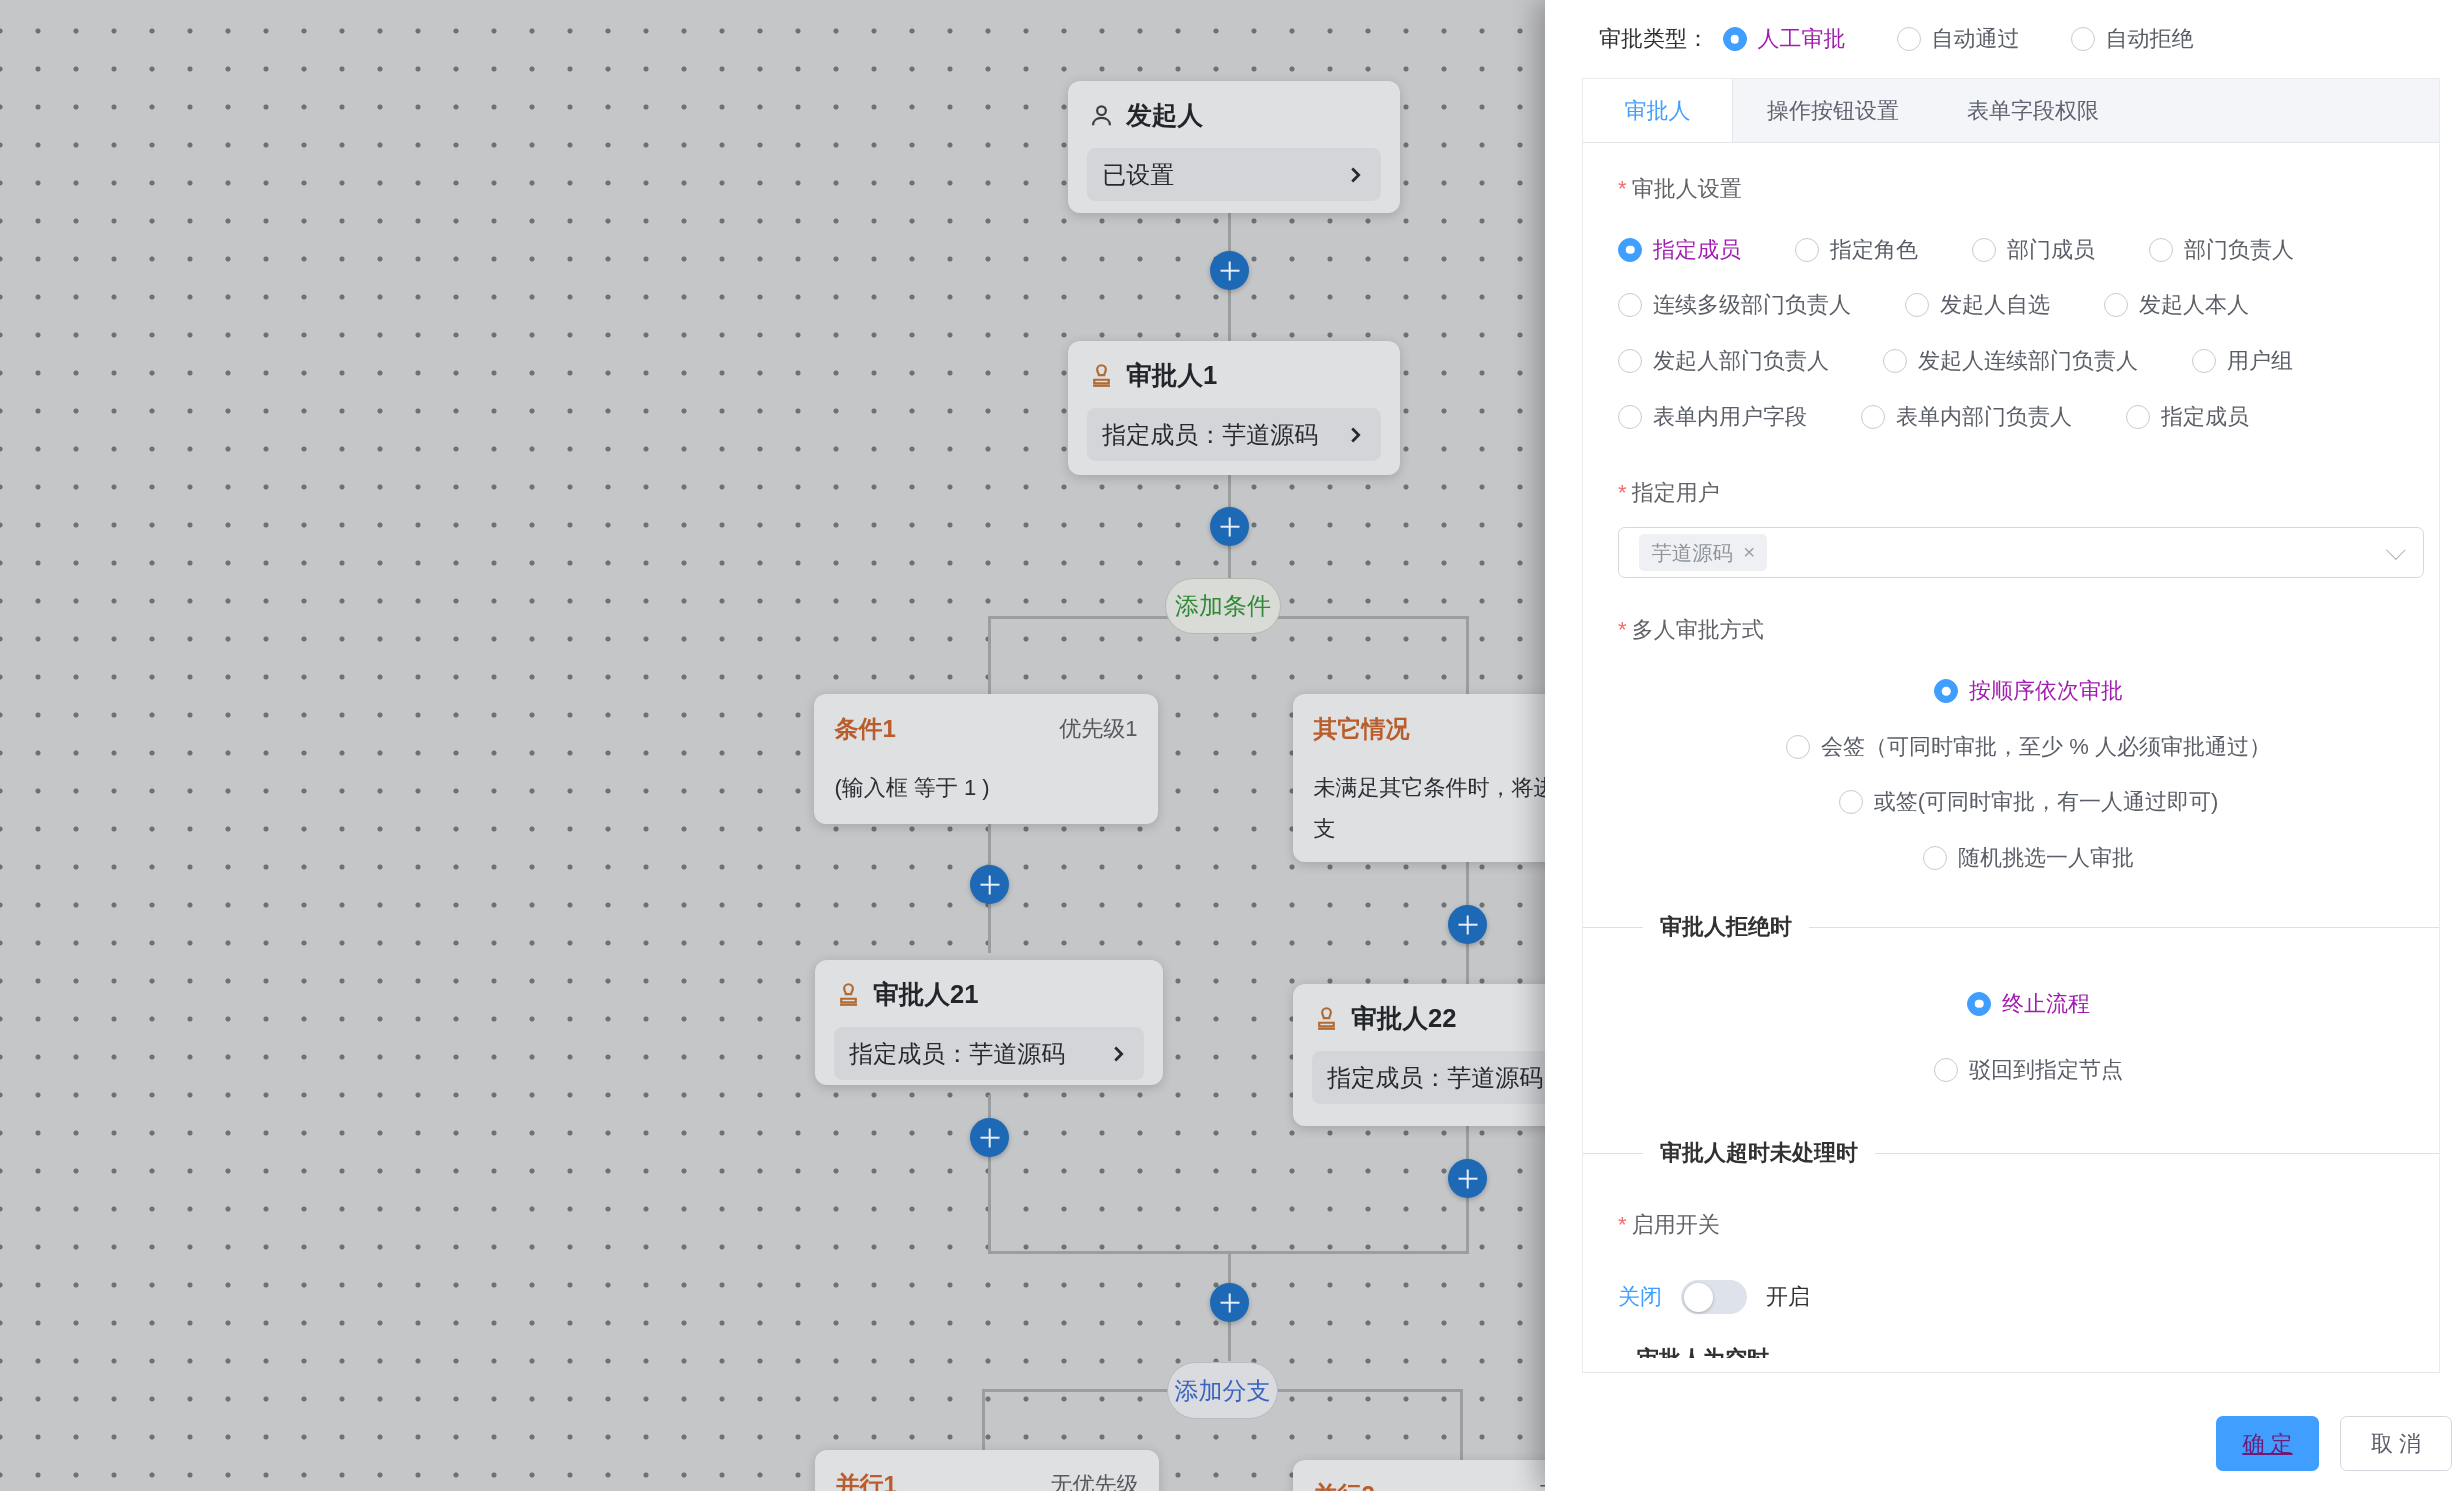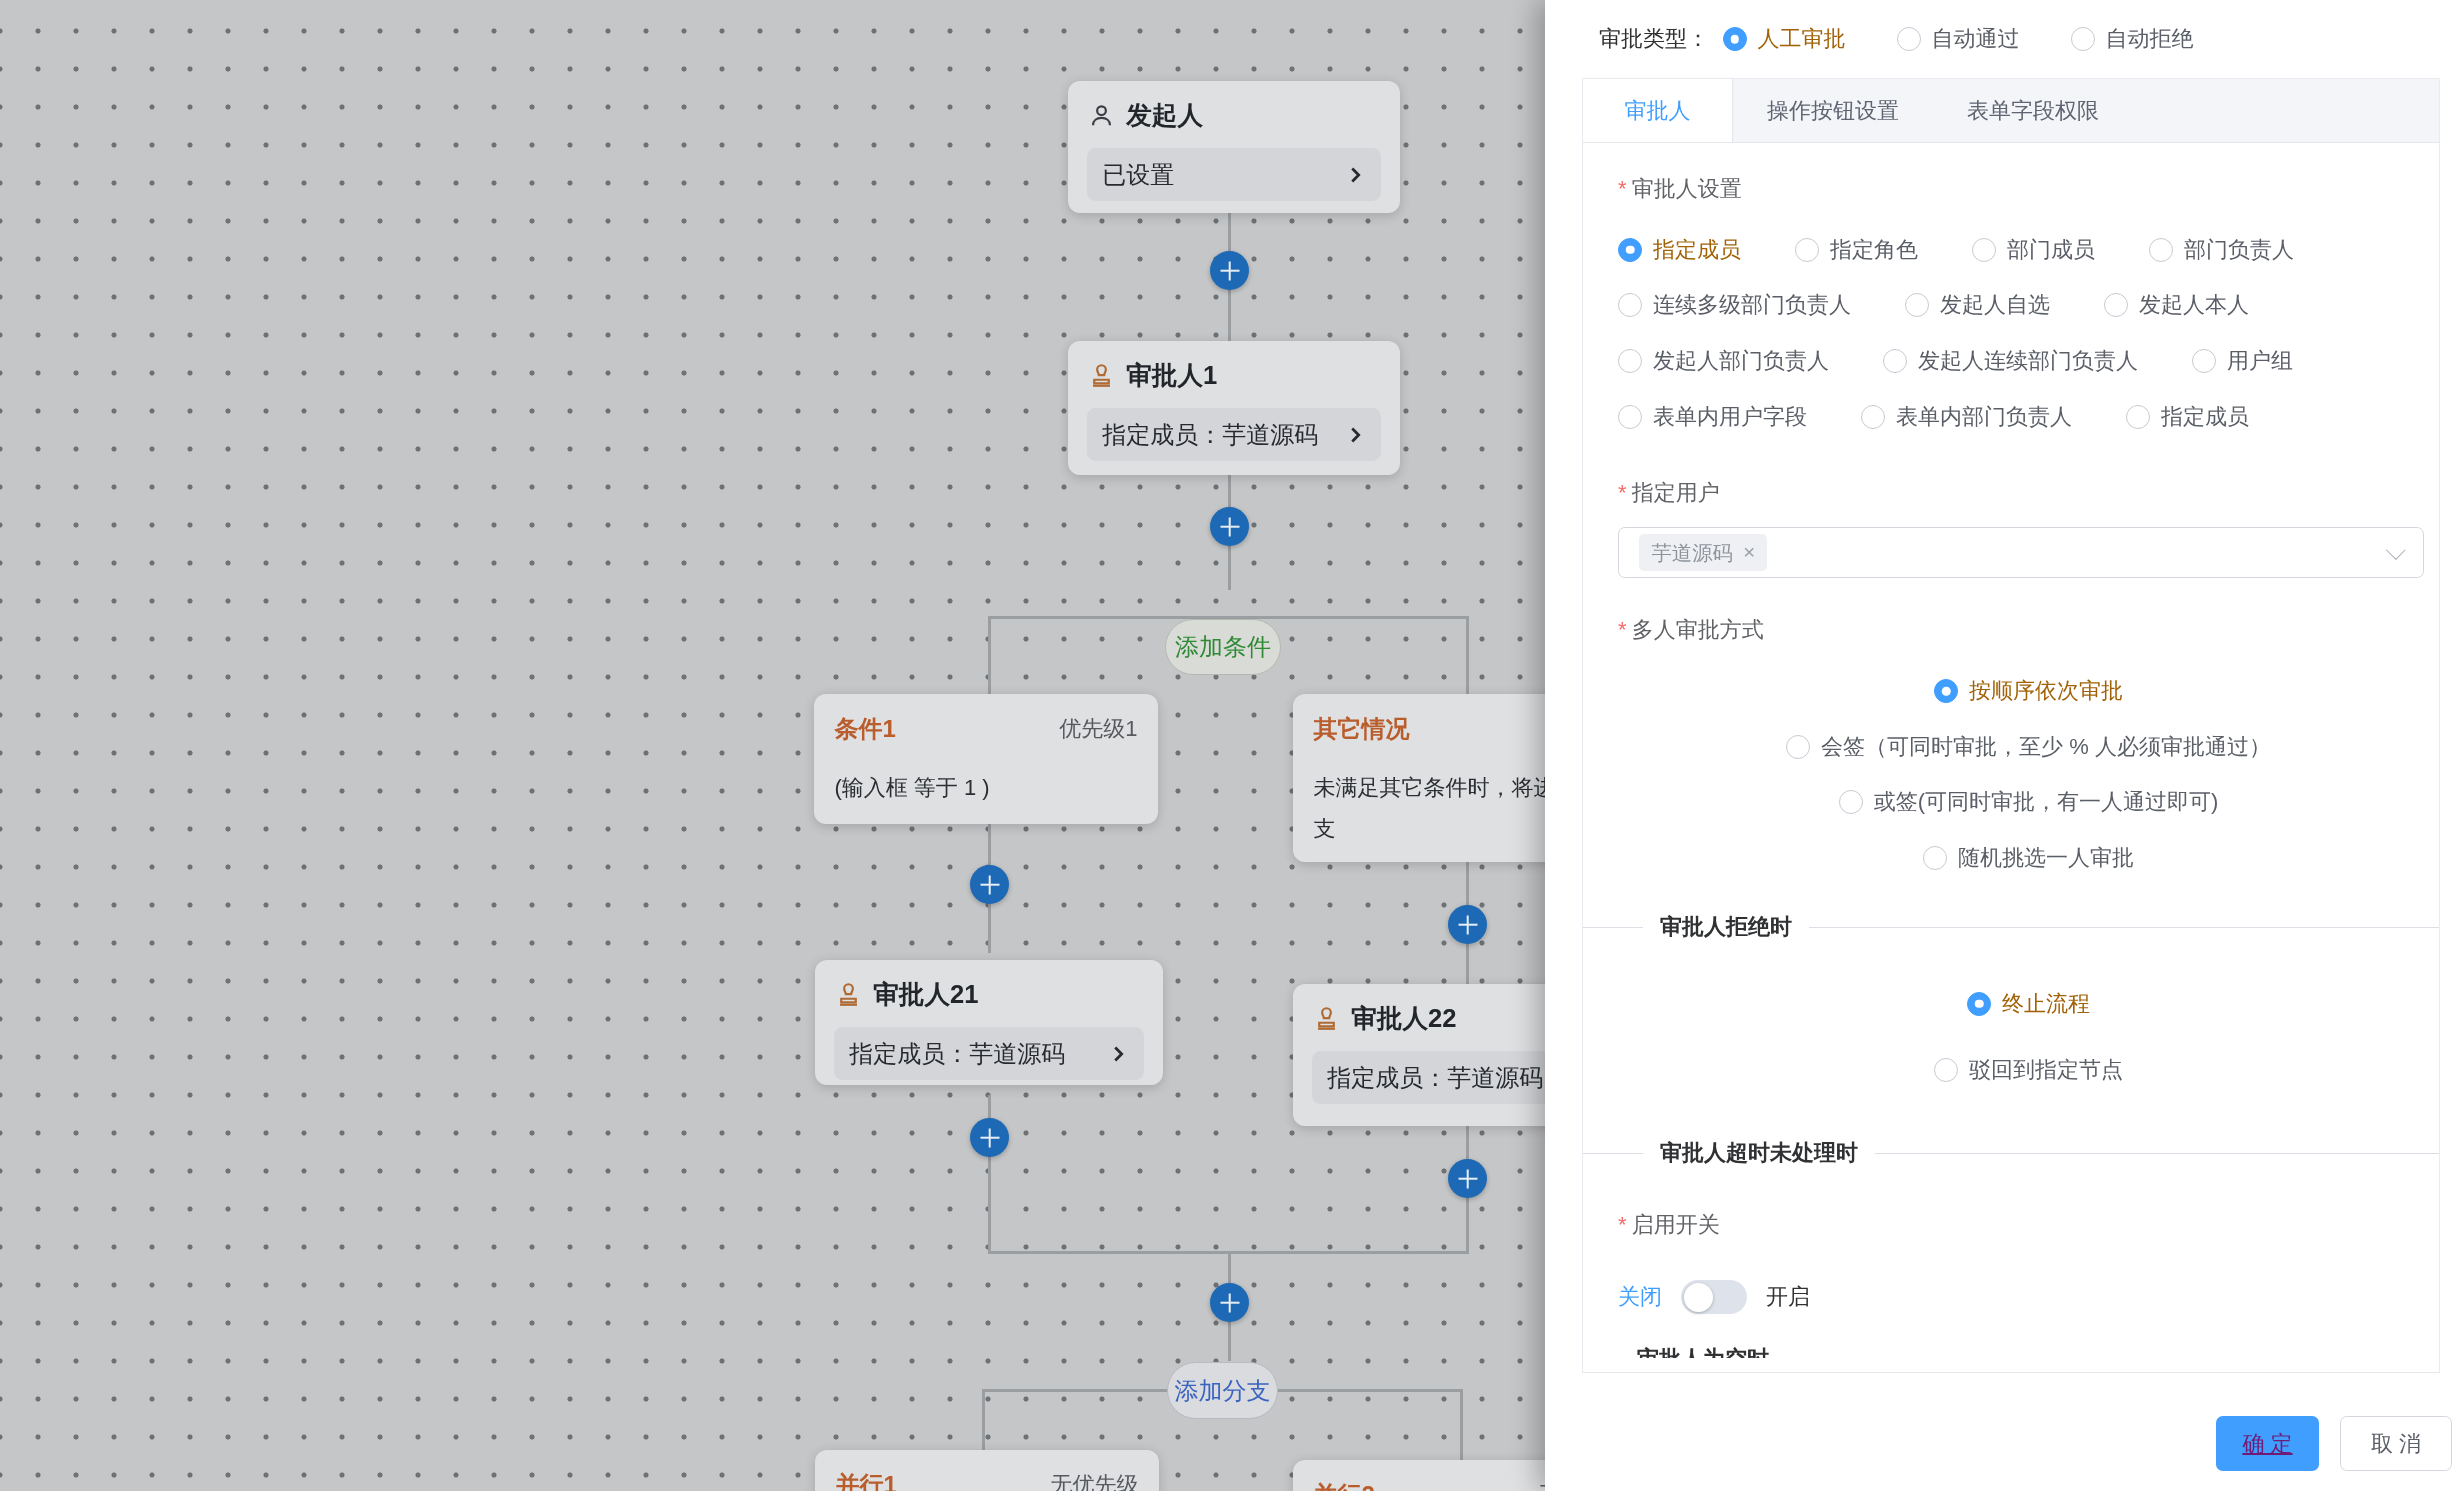--- a/index.html
+++ b/index.html
@@ -42,21 +42,21 @@
     box-shadow:-8.5px 0 25.6px rgba(0,0,0,.28); }
   .drawer-header { height:78px; display:flex; align-items:center; padding-left:54px;
     font-size:22px; color:#303133; }
   .drawer-header .hdr-label { font-weight:500; margin-right:13.6px; }
   .hradios { display:flex; align-items:center; }
   .radio { display:inline-flex; align-items:center; gap:11px; cursor:pointer; font-size:22px; color:#5a5e66; }
   .radio .dot { width:24px; height:24px; border-radius:50%; border:1.7px solid #c6cad1; background:#fff; position:relative; flex:0 0 auto; }
   .radio.checked .dot { border-color:#409eff; background:#409eff; }
   .radio.checked .dot::after { content:""; position:absolute; left:50%; top:50%; width:8.5px; height:8.5px;
     border-radius:50%; background:#fff; transform:translate(-50%,-50%); }
-  .radio.checked .rlbl { color:#a16207; }
+  .radio.checked .rlbl { color:#a21caf; }
   .hradios .radio { margin-right:51px; }
 
   .drawer-body { margin:0 22px 0 37px; width:858px; height:1295px;
     border:0.9px solid #e8ebef; border-bottom:0.9px solid #e3e6ea; overflow:hidden; position:relative; }
   .tabbar { height:64px; background:#f3f5f8; border-bottom:0.9px solid #e3e6ea; display:flex; align-items:stretch; }
   .tab { display:flex; align-items:center; font-size:22px; color:#5f6470; cursor:pointer; padding:0 34px; }
   .tab.active { width:150px; padding:0; justify-content:center; background:#ffffff; color:#409eff;
     border-right:0.9px solid #e3e6ea; }
 
   .form { position:relative; }
@@ -151,21 +151,21 @@
       <span>审批人1</span>
     </div>
     <div class="drow">
       <span>指定成员：芋道源码</span>
       <svg class="chev" width="22" height="22" viewBox="0 0 24 24" fill="none" stroke="#26292e" stroke-width="3">
           <path d="M9 5l7 7-7 7"></path>
         </svg>
     </div>
   </div>
 
-  <div class="badge green" style="left:1165px; top:619px; width:116px; height:56px;">
+  <div class="badge green" style="left:1165px; top:578px; width:116px; height:56px;">
     <span>添加条件</span>
   </div>
 
   <div class="node cond" style="left:814px; top:694px; width:344px; height:130px;">
     <div class="chd">
       <span>条件1</span>
       <span class="prio">优先级1</span>
     </div>
     <div class="cbody">(输入框 等于 1 )</div>
   </div>

